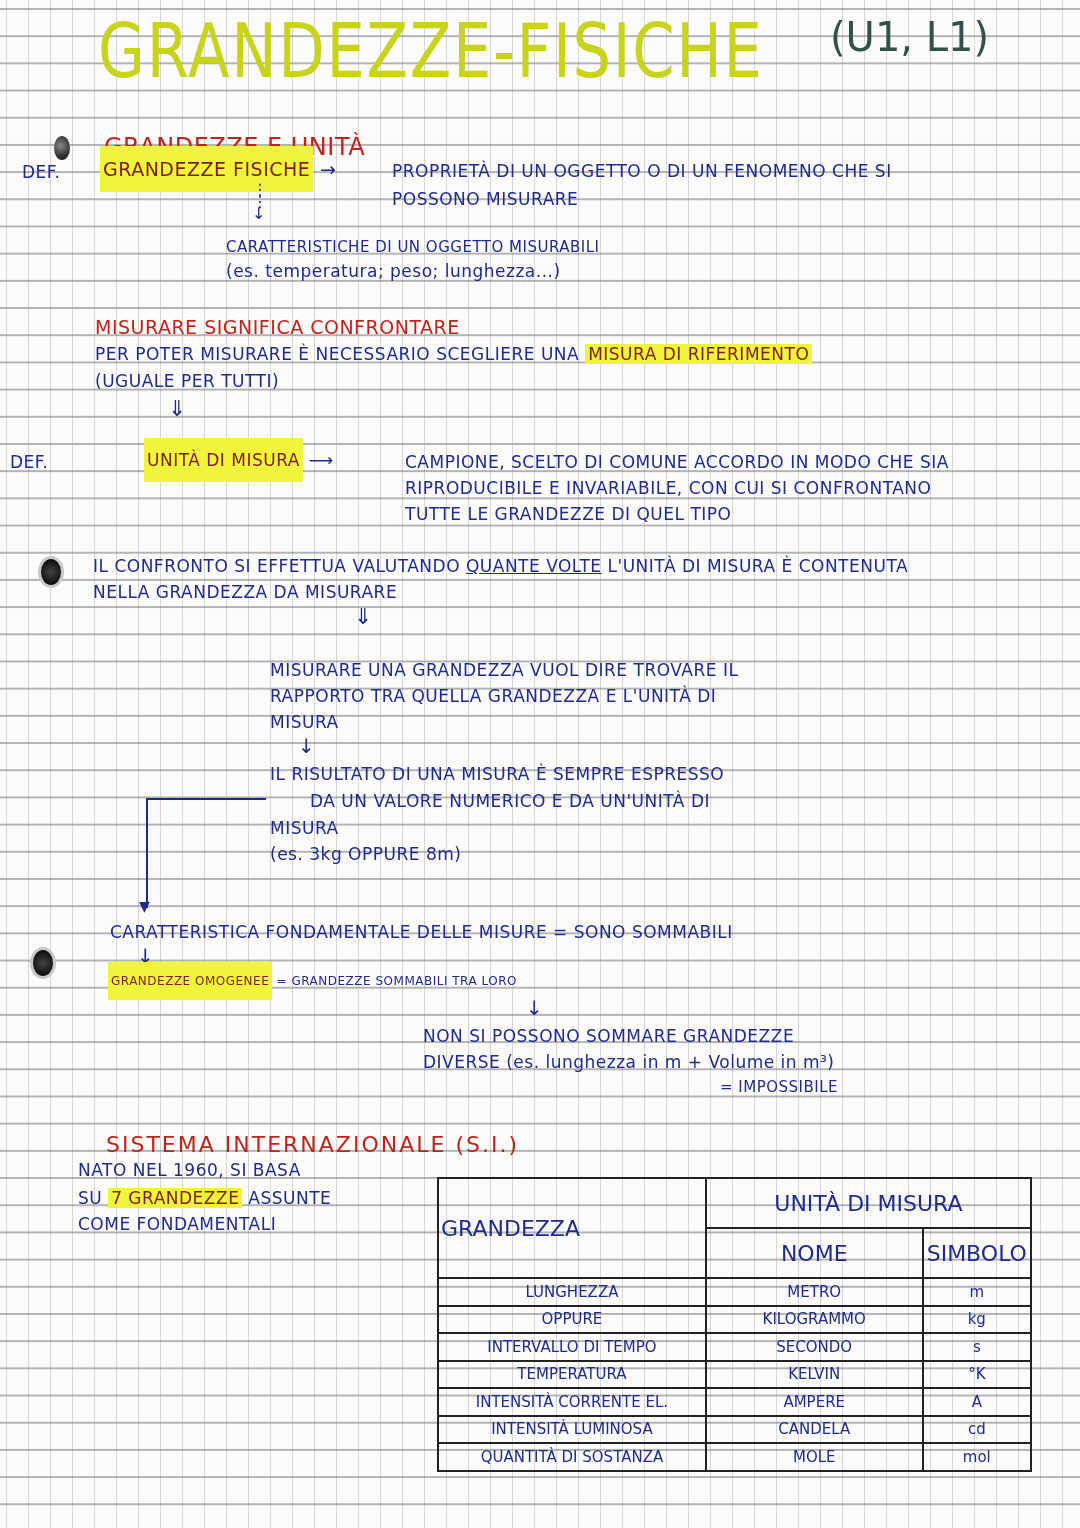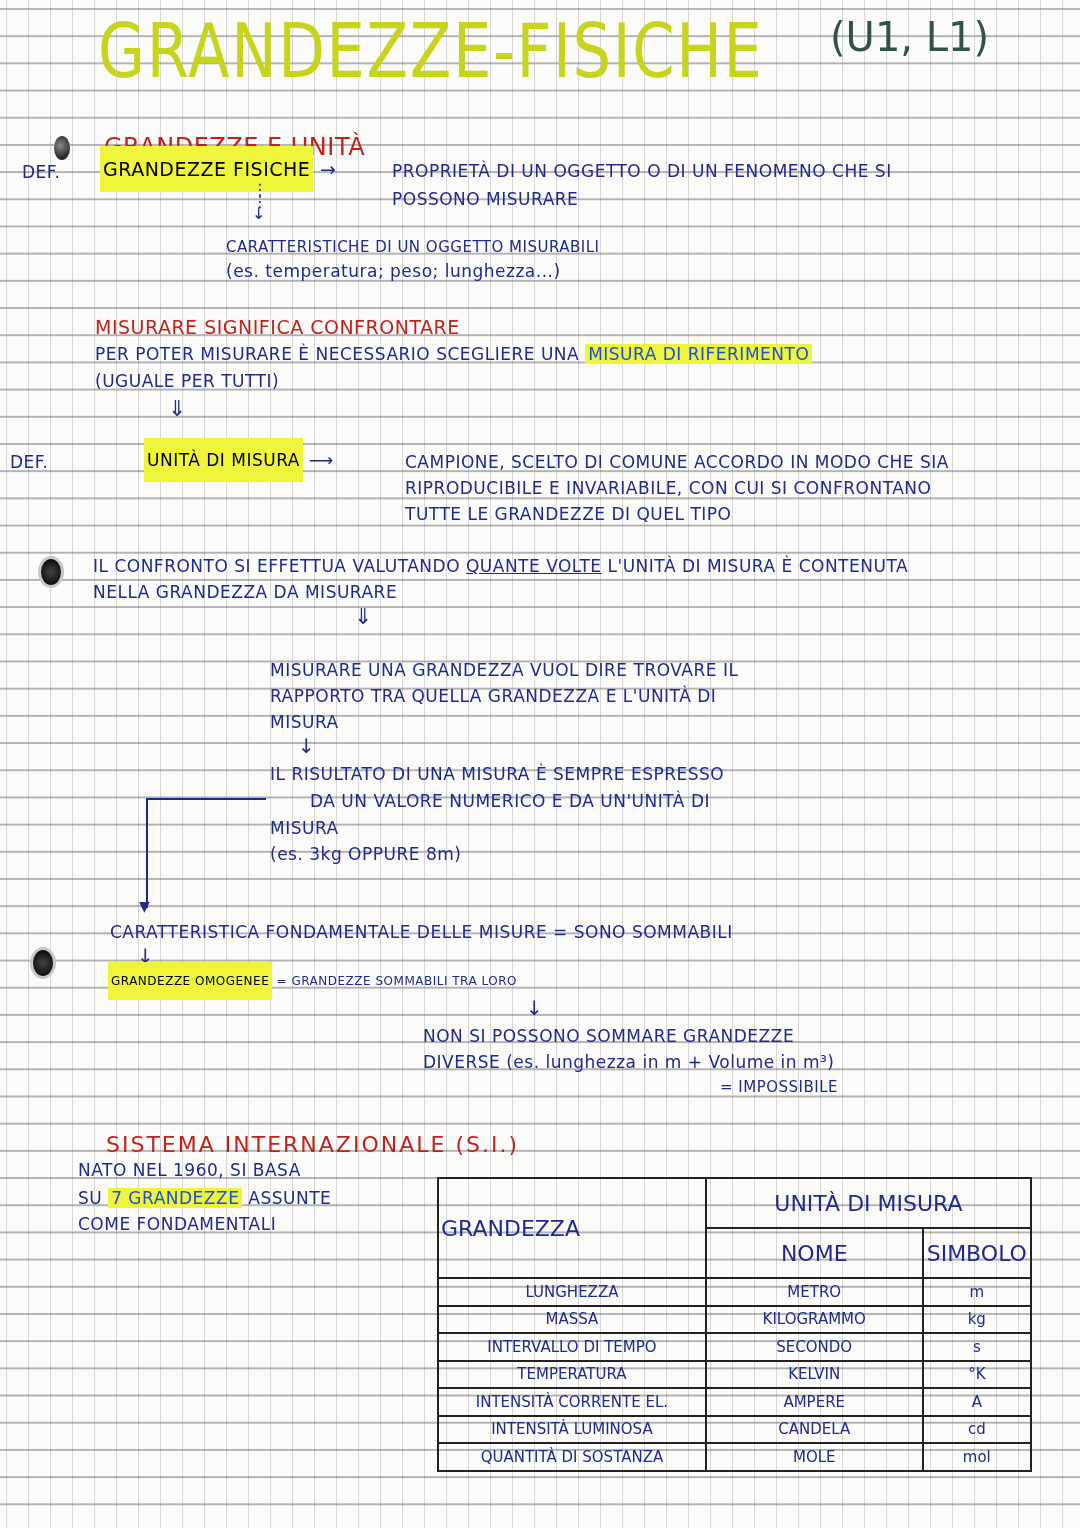--- a/index.html
+++ b/index.html
@@ -11,22 +11,22 @@
       linear-gradient(to bottom, rgba(120,120,120,0.55) 1.5px, transparent 1.5px);
     background-size: 22px 100%, 100% 27.2px;
     background-position: 6px 0, 0 8px;
     font-family: "DejaVu Sans", sans-serif;
     color:#1f2a8a;
   }
   .abs { position:absolute; white-space:nowrap; }
   .blue { color:#1f2a8a; }
   .red { color:#c0231c; }
   .hand { font-family:"DejaVu Sans", sans-serif; font-size:17px; letter-spacing:0.5px; }
-  .hl { background:#eef53a; padding:12px 3px; color:#000000; }
-  .hl-blue { background:#eef53a; padding:0 3px; color:#1d4ed8; }
+  .hl { background:#eef53a; padding:12px 3px; color:#7f1d1d; }
+  .hl-blue { background:#eef53a; padding:0 3px; color:#7f1d1d; }
   .title {
     left:98px; top:8px; font-size:74px; color:#c8d41c; letter-spacing:2px;
     font-family:"DejaVu Sans", sans-serif; font-weight:400;
     transform:scaleX(0.82); transform-origin:left top;
   }
   .subtitle { left:830px; top:14px; font-size:40px; color:#33504a; }
   .hole { position:absolute; width:16px; height:24px; border-radius:50%;
           background:radial-gradient(circle at 40% 40%, #888 0%, #333 60%, #111 100%); }
   .hole2 { width:20px; height:26px; border:3px solid #c8c8c8; background:radial-gradient(circle at 50% 50%, #444 0%, #111 70%); }
   .arrow-line { position:absolute; background:#1f2a8a; }
@@ -125,21 +125,21 @@
       <th class="hdr" style="width:104px;">SIMBOLO</th>
     </tr>
   </thead>
   <tbody>
     <tr>
       <td>LUNGHEZZA</td>
       <td>METRO</td>
       <td>m</td>
     </tr>
     <tr>
-      <td>MASSA</td>
+      <td>OPPURE</td>
       <td>KILOGRAMMO</td>
       <td>kg</td>
     </tr>
     <tr>
       <td>INTERVALLO DI TEMPO</td>
       <td>SECONDO</td>
       <td>s</td>
     </tr>
     <tr>
       <td>TEMPERATURA</td>

